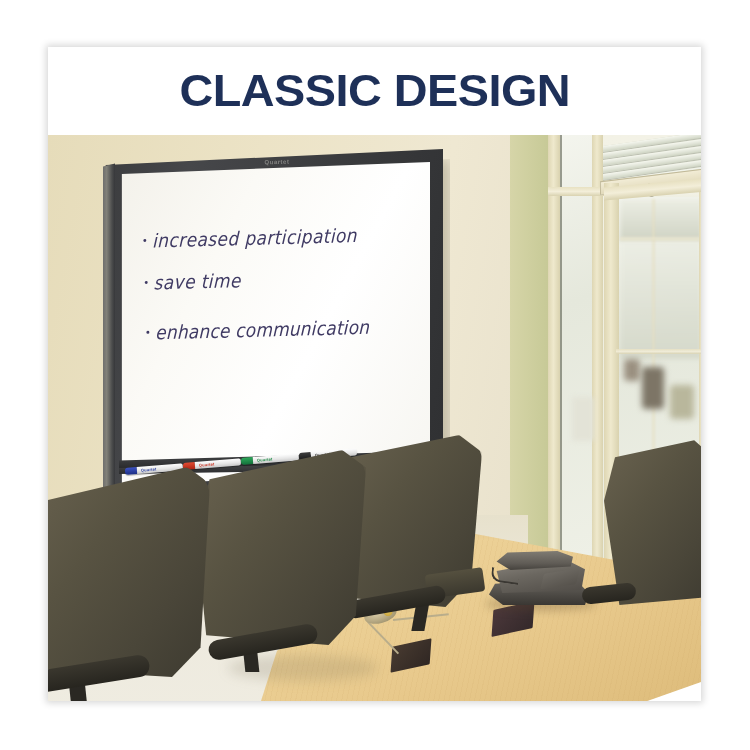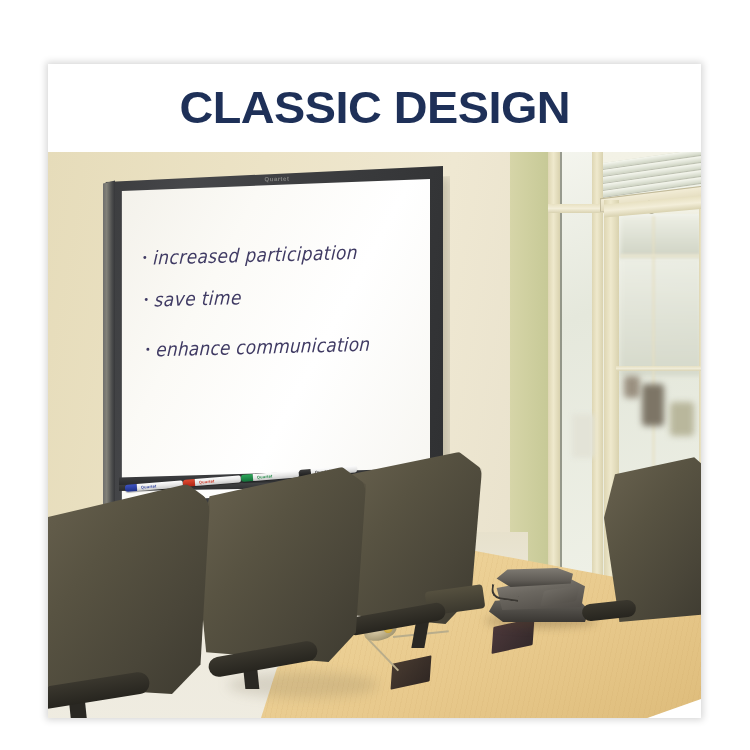--- a/index.html
+++ b/index.html
@@ -17,21 +17,21 @@
     width: 750px;
     height: 750px;
     background: #ffffff;
     overflow: hidden;
   }
 
   
   #photo-card {
     position: absolute;
     left: 48px;
-    top: 64px;
+    top: 47px;
     width: 653px;
     height: 654px;
     overflow: hidden;
     background: #ffffff;
     box-shadow: 0 0 7px 2px rgba(0,0,0,0.16);
   }
 
   
   #headline-band {
     position: absolute;

